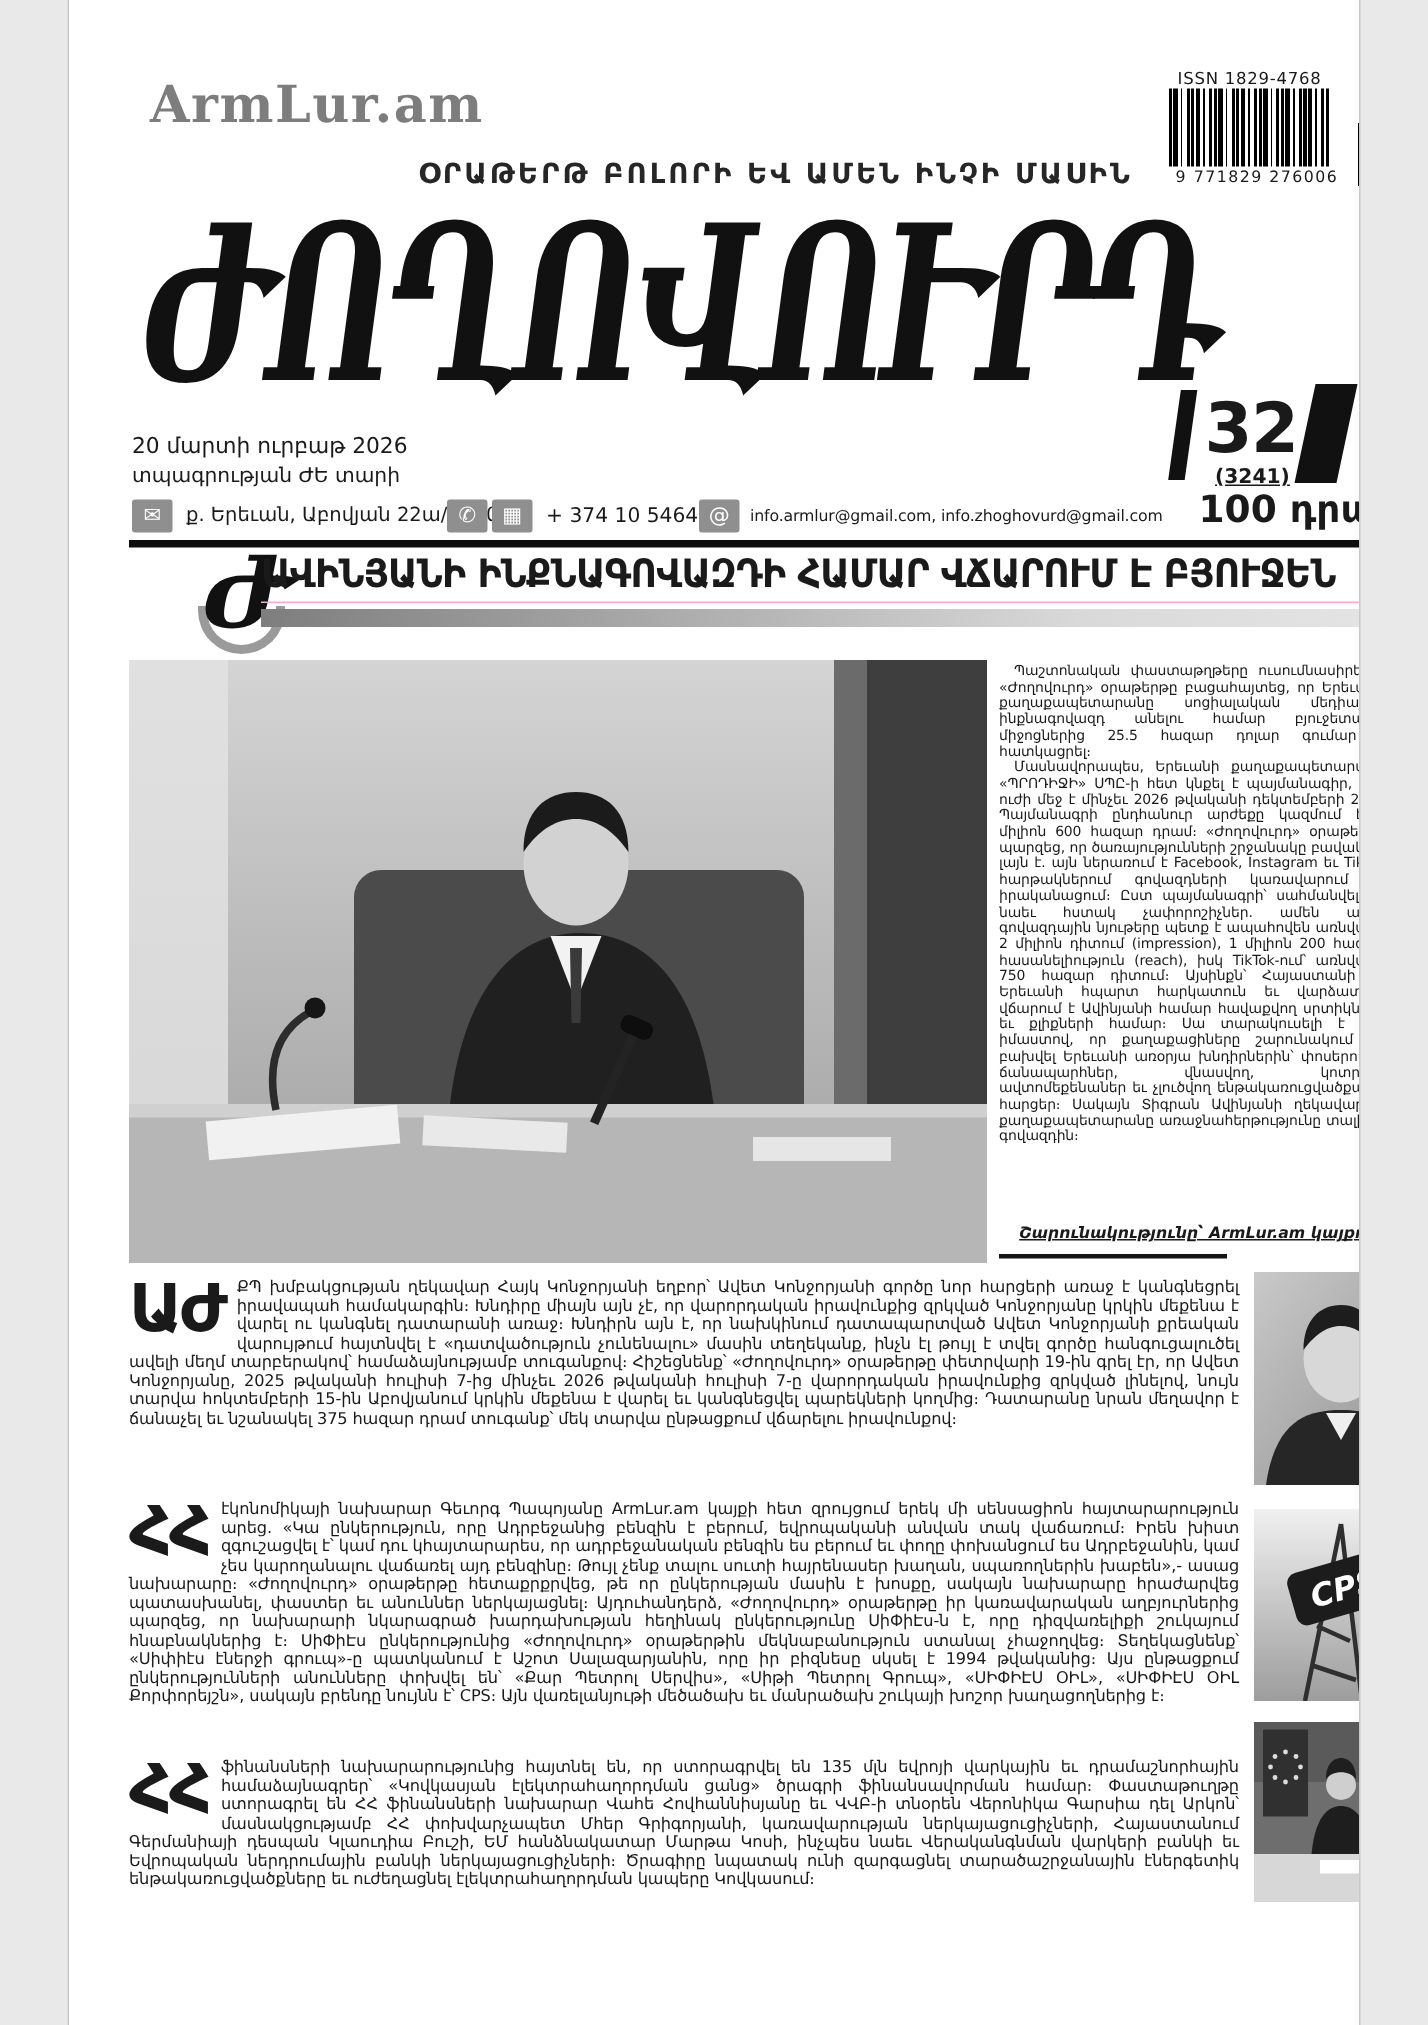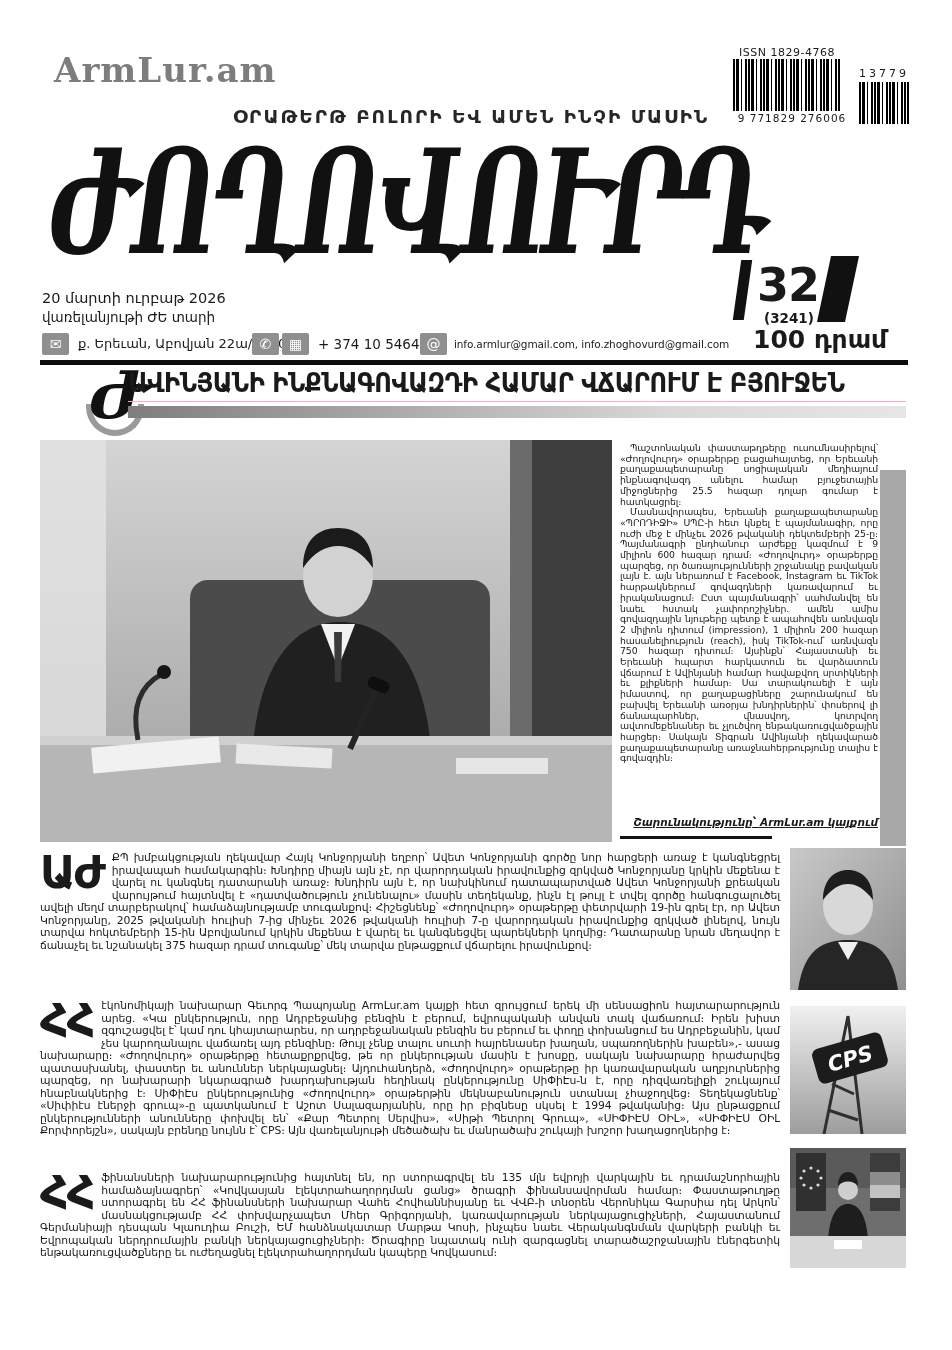--- a/index.html
+++ b/index.html
@@ -1,16 +1,16 @@
 <!DOCTYPE html>
 <html><head>
 <meta charset="utf-8">
 <style>
   html,body{margin:0;padding:0;background:#e9e9e9;}
-  #page{position:relative;width:952px;height:1350px;margin:0 auto;background:#fff;
+  #page{position:relative;width:860px;height:1350px;margin:0 auto;background:#fff;
         font-family:"DejaVu Sans",sans-serif;color:#1a1a1a;overflow:hidden;outline:1px solid #c9c9c9;}
   .abs{position:absolute;}
   
   #armlur-logo{left:54px;top:50px;font-family:"DejaVu Serif",serif;font-weight:bold;
                font-size:34px;color:#7d7d7d;letter-spacing:1px;}
   #tagline{left:233px;top:106px;font-size:18.5px;font-weight:700;letter-spacing:2px;color:#262626;white-space:nowrap;}
   #masthead-title{left:50px;top:118px;font-family:"DejaVu Serif","DejaVu Sans",serif;
                   font-style:italic;font-weight:bold;font-size:96px;letter-spacing:-5px;
                   transform:scaleY(1.5) scaleX(1.02);transform-origin:top left;color:#111;white-space:nowrap;}
   .stroke-bar{background:#111;}
@@ -18,21 +18,21 @@
   #barcode-block{left:733px;top:46px;width:172px;}
   #issn{font-size:11px;text-align:center;width:108px;letter-spacing:0.5px;}
   .bar-row{display:flex;align-items:flex-end;gap:8px;}
   .bars{background:repeating-linear-gradient(90deg,#000 0 2px,#fff 2px 3px,#000 3px 6px,#fff 6px 8px,#000 8px 9px,#fff 9px 12px,#000 12px 14px,#fff 14px 15px);}
   #bars-main{width:108px;height:52px;}
   #bars-side{width:50px;height:42px;}
   #barcode-digits{font-size:10.5px;width:118px;text-align:center;letter-spacing:1px;margin-top:1px;}
   #barcode-code{font-size:11px;width:50px;text-align:center;letter-spacing:3px;margin-bottom:2px;}
   
   #issue-number{left:757px;top:258px;font-size:46px;font-weight:bold;letter-spacing:-1px;}
-  #issue-series{left:764px;top:310px;font-size:13.5px;font-weight:bold;}
+  #issue-series{left:764px;top:310px;font-size:13.5px;font-weight:bold;text-decoration:underline;}
   #price{left:753px;top:325px;font-size:25px;font-weight:bold;white-space:nowrap;}
   
   #date-line{left:42px;top:290px;font-size:14.5px;}
   #print-year{left:42px;top:309px;font-size:13.5px;}
   .icon-box{width:27px;height:22px;background:#8f8f8f;color:#fff;display:flex;align-items:center;
             justify-content:center;font-size:14px;border-radius:2px;}
   #contact-row{left:42px;top:333px;width:868px;height:24px;}
   #envelope-icon{left:0;top:0;}
   #address{left:36px;top:3px;font-size:13px;white-space:nowrap;}
   #phone-icon{left:210px;top:0;}
@@ -96,21 +96,21 @@
         <div class="bars" id="bars-side"></div>
       </div>
     </div>
   </div>
 
   <div class="abs" id="issue-number">32</div>
   <div class="abs" id="issue-series">(3241)</div>
   <div class="abs" id="price">100 դրամ</div>
 
   <div class="abs" id="date-line">20 մարտի ուրբաթ 2026</div>
-  <div class="abs" id="print-year">վառելանյութի ԺԵ տարի</div>
+  <div class="abs" id="print-year">տպագրության ԺԵ տարի</div>
 
   <div class="abs" id="contact-row">
     <div class="abs icon-box" id="envelope-icon">✉</div>
     <div class="abs" id="address">ք. Երեւան, Աբովյան 22ա/3 (0010)</div>
     <div class="abs icon-box" id="phone-icon">✆</div>
     <div class="abs icon-box" id="keypad-icon">▦</div>
     <div class="abs" id="phone-number">+ 374 10 546423</div>
     <div class="abs icon-box" id="at-icon">@</div>
     <div class="abs" id="emails">info.armlur@gmail.com, info.zhoghovurd@gmail.com</div>
   </div>

